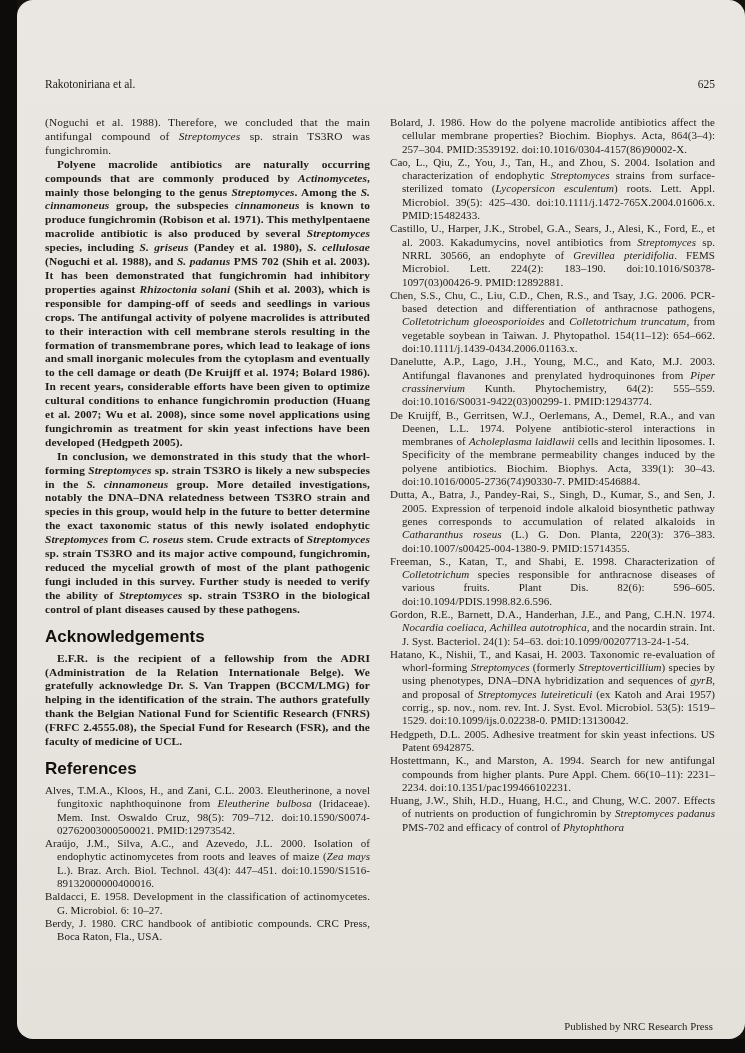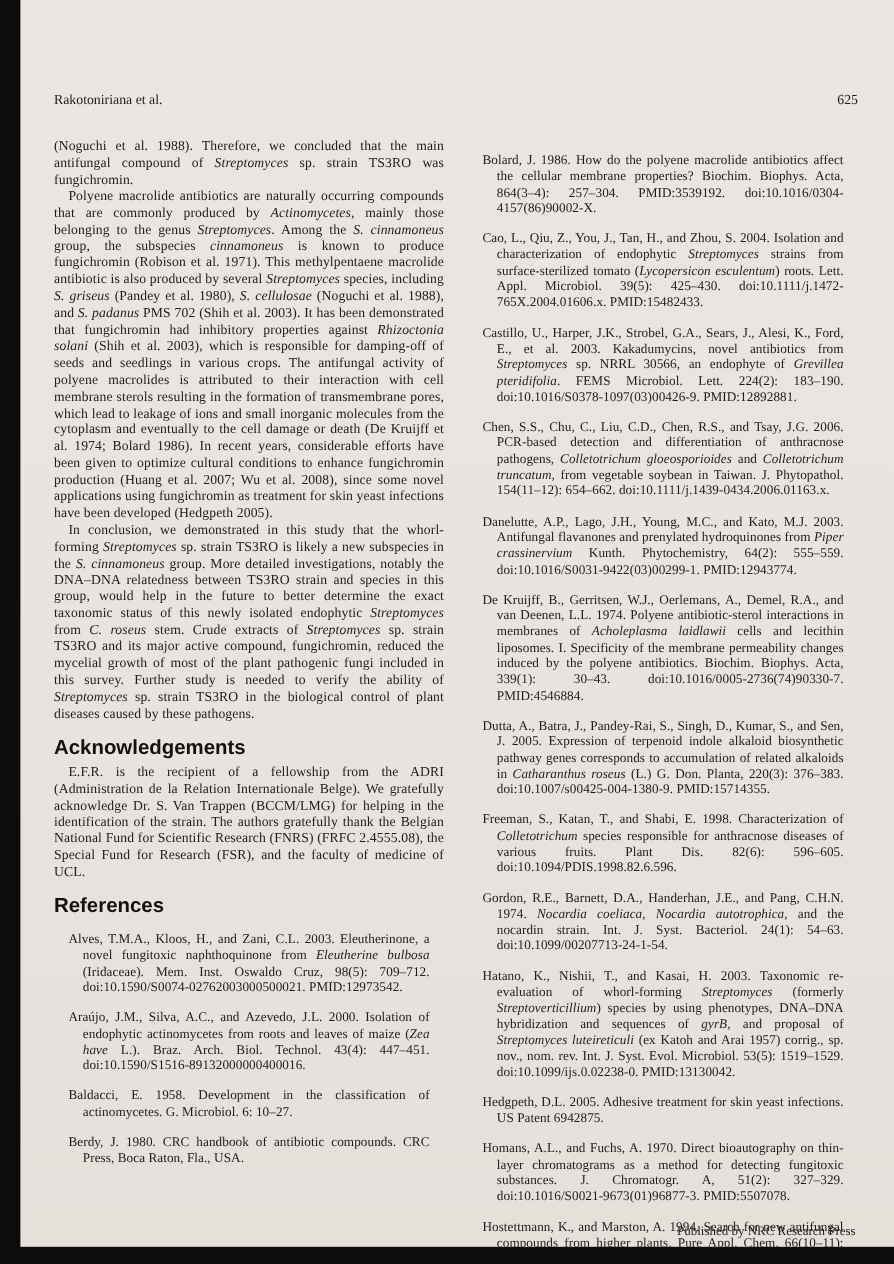--- a/index.html
+++ b/index.html
@@ -11,20 +11,21 @@
     font-family: "Liberation Serif", serif;
   }
   .paper {
     position: absolute;
     left: 17px; top: 0; right: 0; bottom: 14px;
     background: linear-gradient(180deg, #eae7e2 0%, #e7e4df 60%, #e4e1db 100%);
     overflow: hidden;
     box-sizing: border-box;
     padding: 78px 30px 0 28px;
     color: #1f1c18;
+    border-radius: 16px;
   }
   .scan-edge-left {
     position: absolute; left: 0; top: 0; bottom: 0; width: 17px;
     background: #0e0c0a;
   }
   .scan-edge-bottom {
     position: absolute; left: 0; right: 0; bottom: 0; height: 14px;
     background: #0e0c0a;
   }
   .scan-corner-blob {
@@ -43,30 +44,30 @@
     gap: 20px;
   }
   .col { flex: 1 1 0; min-width: 0; }
   .body-par {
     margin: 0;
     text-align: justify;
     font-size: 11.4px;
     line-height: 13.9px;
     letter-spacing: 0.1px;
   }
-  .indent { text-indent: 12px; }
+  .indent { text-indent: 12px; font-weight: bold; }
   .section-heading {
     font-family: "Liberation Sans", sans-serif;
     font-weight: bold;
     font-size: 17px;
     margin: 10px 0 5px 0;
     color: #14110d;
   }
   .ref {
-    margin: 12px;
+    margin: 0;
     text-align: justify;
     font-size: 11px;
     line-height: 13.3px;
     padding-left: 12px;
     text-indent: -12px;
     letter-spacing: 0.05px;
   }
   .publisher-note {
     position: absolute;
     right: 32px;
@@ -94,38 +95,37 @@
     <div class="col">
       <p class="body-par">(Noguchi et al. 1988). Therefore, we concluded that the main antifungal compound of <i>Streptomyces</i> sp. strain TS3RO was fungichromin.</p>
       <p class="body-par indent">Polyene macrolide antibiotics are naturally occurring compounds that are commonly produced by <i>Actinomycetes</i>, mainly those belonging to the genus <i>Streptomyces</i>. Among the <i>S. cinnamoneus</i> group, the subspecies <i>cinnamoneus</i> is known to produce fungichromin (Robison et al. 1971). This methylpentaene macrolide antibiotic is also produced by several <i>Streptomyces</i> species, including <i>S. griseus</i> (Pandey et al. 1980), <i>S. cellulosae</i> (Noguchi et al. 1988), and <i>S. padanus</i> PMS 702 (Shih et al. 2003). It has been demonstrated that fungichromin had inhibitory properties against <i>Rhizoctonia solani</i> (Shih et al. 2003), which is responsible for damping-off of seeds and seedlings in various crops. The antifungal activity of polyene macrolides is attributed to their interaction with cell membrane sterols resulting in the formation of transmembrane pores, which lead to leakage of ions and small inorganic molecules from the cytoplasm and eventually to the cell damage or death (De Kruijff et al. 1974; Bolard 1986). In recent years, considerable efforts have been given to optimize cultural conditions to enhance fungichromin production (Huang et al. 2007; Wu et al. 2008), since some novel applications using fungichromin as treatment for skin yeast infections have been developed (Hedgpeth 2005).</p>
       <p class="body-par indent">In conclusion, we demonstrated in this study that the whorl-forming <i>Streptomyces</i> sp. strain TS3RO is likely a new subspecies in the <i>S. cinnamoneus</i> group. More detailed investigations, notably the DNA–DNA relatedness between TS3RO strain and species in this group, would help in the future to better determine the exact taxonomic status of this newly isolated endophytic <i>Streptomyces</i> from <i>C. roseus</i> stem. Crude extracts of <i>Streptomyces</i> sp. strain TS3RO and its major active compound, fungichromin, reduced the mycelial growth of most of the plant pathogenic fungi included in this survey. Further study is needed to verify the ability of <i>Streptomyces</i> sp. strain TS3RO in the biological control of plant diseases caused by these pathogens.</p>
 
       <div class="section-heading">Acknowledgements</div>
       <p class="body-par indent">E.F.R. is the recipient of a fellowship from the ADRI (Administration de la Relation Internationale Belge). We gratefully acknowledge Dr. S. Van Trappen (BCCM/LMG) for helping in the identification of the strain. The authors gratefully thank the Belgian National Fund for Scientific Research (FNRS) (FRFC 2.4555.08), the Special Fund for Research (FSR), and the faculty of medicine of UCL.</p>
 
       <div class="section-heading">References</div>
       <p class="ref">Alves, T.M.A., Kloos, H., and Zani, C.L. 2003. Eleutherinone, a novel fungitoxic naphthoquinone from <i>Eleutherine bulbosa</i> (Iridaceae). Mem. Inst. Oswaldo Cruz, 98(5): 709–712. doi:10.1590/S0074-02762003000500021. PMID:12973542.</p>
-      <p class="ref">Araújo, J.M., Silva, A.C., and Azevedo, J.L. 2000. Isolation of endophytic actinomycetes from roots and leaves of maize (<i>Zea have</i> L.). Braz. Arch. Biol. Technol. 43(4): 447–451. doi:10.1590/S1516-89132000000400016.</p>
+      <p class="ref">Araújo, J.M., Silva, A.C., and Azevedo, J.L. 2000. Isolation of endophytic actinomycetes from roots and leaves of maize (<i>Zea mays</i> L.). Braz. Arch. Biol. Technol. 43(4): 447–451. doi:10.1590/S1516-89132000000400016.</p>
       <p class="ref">Baldacci, E. 1958. Development in the classification of actinomycetes. G. Microbiol. 6: 10–27.</p>
       <p class="ref">Berdy, J. 1980. CRC handbook of antibiotic compounds. CRC Press, Boca Raton, Fla., USA.</p>
     </div>
 
     <div class="col">
       <p class="ref">Bolard, J. 1986. How do the polyene macrolide antibiotics affect the cellular membrane properties? Biochim. Biophys. Acta, 864(3–4): 257–304. PMID:3539192. doi:10.1016/0304-4157(86)90002-X.</p>
       <p class="ref">Cao, L., Qiu, Z., You, J., Tan, H., and Zhou, S. 2004. Isolation and characterization of endophytic <i>Streptomyces</i> strains from surface-sterilized tomato (<i>Lycopersicon esculentum</i>) roots. Lett. Appl. Microbiol. 39(5): 425–430. doi:10.1111/j.1472-765X.2004.01606.x. PMID:15482433.</p>
       <p class="ref">Castillo, U., Harper, J.K., Strobel, G.A., Sears, J., Alesi, K., Ford, E., et al. 2003. Kakadumycins, novel antibiotics from <i>Streptomyces</i> sp. NRRL 30566, an endophyte of <i>Grevillea pteridifolia</i>. FEMS Microbiol. Lett. 224(2): 183–190. doi:10.1016/S0378-1097(03)00426-9. PMID:12892881.</p>
       <p class="ref">Chen, S.S., Chu, C., Liu, C.D., Chen, R.S., and Tsay, J.G. 2006. PCR-based detection and differentiation of anthracnose pathogens, <i>Colletotrichum gloeosporioides</i> and <i>Colletotrichum truncatum</i>, from vegetable soybean in Taiwan. J. Phytopathol. 154(11–12): 654–662. doi:10.1111/j.1439-0434.2006.01163.x.</p>
       <p class="ref">Danelutte, A.P., Lago, J.H., Young, M.C., and Kato, M.J. 2003. Antifungal flavanones and prenylated hydroquinones from <i>Piper crassinervium</i> Kunth. Phytochemistry, 64(2): 555–559. doi:10.1016/S0031-9422(03)00299-1. PMID:12943774.</p>
       <p class="ref">De Kruijff, B., Gerritsen, W.J., Oerlemans, A., Demel, R.A., and van Deenen, L.L. 1974. Polyene antibiotic-sterol interactions in membranes of <i>Acholeplasma laidlawii</i> cells and lecithin liposomes. I. Specificity of the membrane permeability changes induced by the polyene antibiotics. Biochim. Biophys. Acta, 339(1): 30–43. doi:10.1016/0005-2736(74)90330-7. PMID:4546884.</p>
       <p class="ref">Dutta, A., Batra, J., Pandey-Rai, S., Singh, D., Kumar, S., and Sen, J. 2005. Expression of terpenoid indole alkaloid biosynthetic pathway genes corresponds to accumulation of related alkaloids in <i>Catharanthus roseus</i> (L.) G. Don. Planta, 220(3): 376–383. doi:10.1007/s00425-004-1380-9. PMID:15714355.</p>
       <p class="ref">Freeman, S., Katan, T., and Shabi, E. 1998. Characterization of <i>Colletotrichum</i> species responsible for anthracnose diseases of various fruits. Plant Dis. 82(6): 596–605. doi:10.1094/PDIS.1998.82.6.596.</p>
-      <p class="ref">Gordon, R.E., Barnett, D.A., Handerhan, J.E., and Pang, C.H.N. 1974. <i>Nocardia coeliaca</i>, <i>Nocardia autotrophica</i>, and the nocardin strain. Int. J. Syst. Bacteriol. 24(1): 54–63. doi:10.1099/00207713-24-1-54.</p>
+      <p class="ref">Gordon, R.E., Barnett, D.A., Handerhan, J.E., and Pang, C.H.N. 1974. <i>Nocardia coeliaca</i>, <i>Achillea autotrophica</i>, and the nocardin strain. Int. J. Syst. Bacteriol. 24(1): 54–63. doi:10.1099/00207713-24-1-54.</p>
       <p class="ref">Hatano, K., Nishii, T., and Kasai, H. 2003. Taxonomic re-evaluation of whorl-forming <i>Streptomyces</i> (formerly <i>Streptoverticillium</i>) species by using phenotypes, DNA–DNA hybridization and sequences of <i>gyrB</i>, and proposal of <i>Streptomyces luteireticuli</i> (ex Katoh and Arai 1957) corrig., sp. nov., nom. rev. Int. J. Syst. Evol. Microbiol. 53(5): 1519–1529. doi:10.1099/ijs.0.02238-0. PMID:13130042.</p>
       <p class="ref">Hedgpeth, D.L. 2005. Adhesive treatment for skin yeast infections. US Patent 6942875.</p>
-      <p class="ref">Homans, A.L., and Fuchs, A. 1970. Direct bioautography on thin-layer chromatograms as a method for detecting fungitoxic substances. J. Chromatogr. A, 51(2): 327–329. doi:10.1016/S0021-9673(01)96877-3. PMID:5507078.</p>
       <p class="ref">Hostettmann, K., and Marston, A. 1994. Search for new antifungal compounds from higher plants. Pure Appl. Chem. 66(10–11): 2231–2234. doi:10.1351/pac199466102231.</p>
       <p class="ref">Huang, J.W., Shih, H.D., Huang, H.C., and Chung, W.C. 2007. Effects of nutrients on production of fungichromin by <i>Streptomyces padanus</i> PMS-702 and efficacy of control of <i>Phytophthora</i></p>
     </div>
 
   </div>
 
   <div class="publisher-note">Published by NRC Research Press</div>
 
 </div>
 

